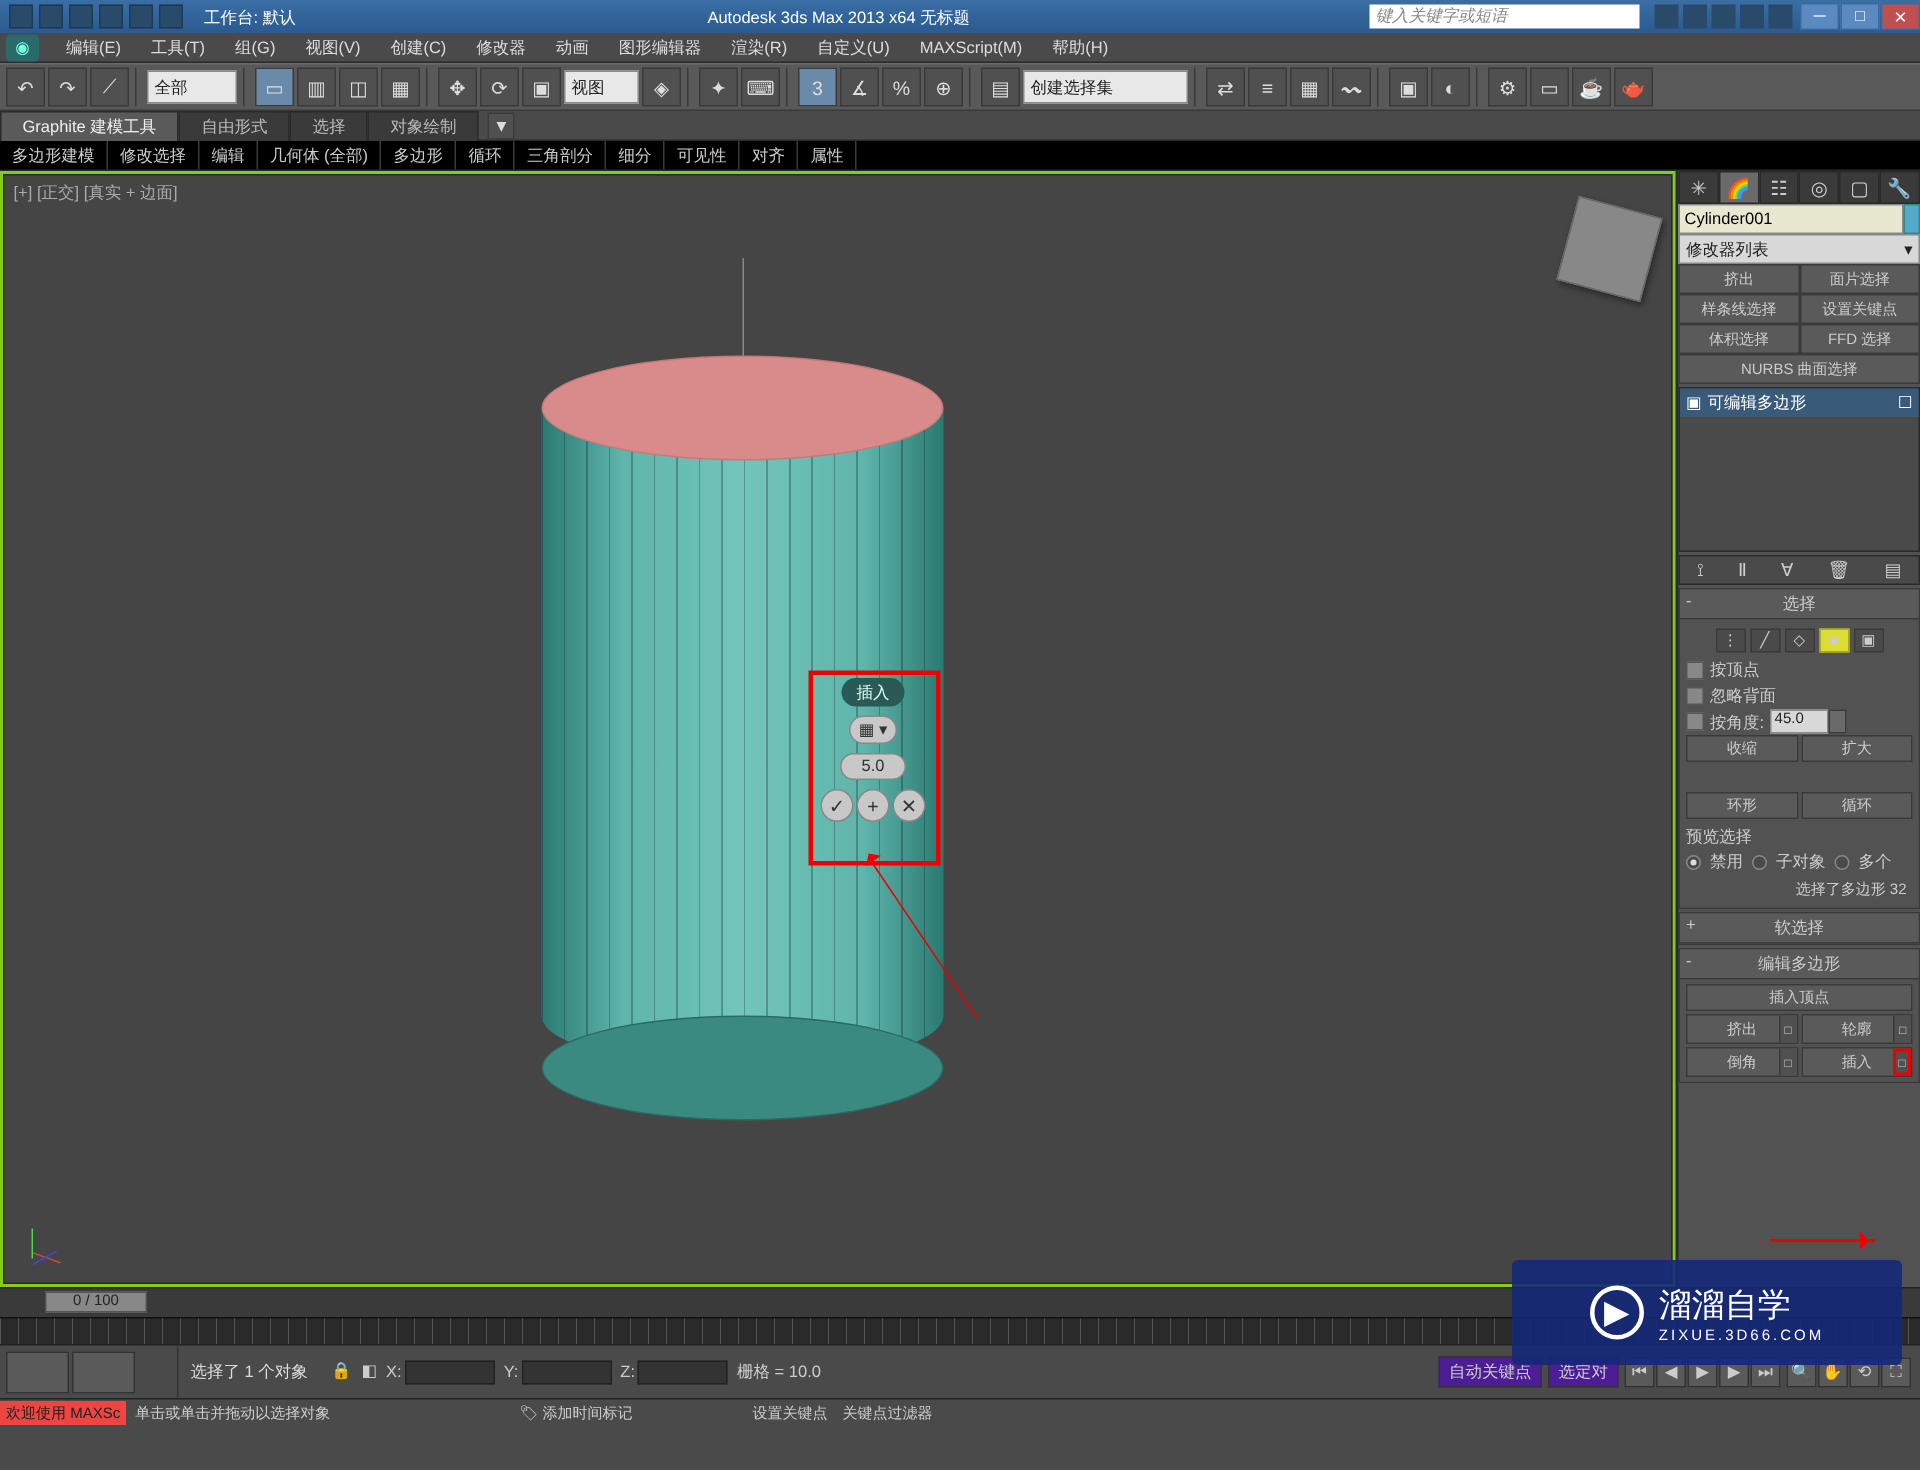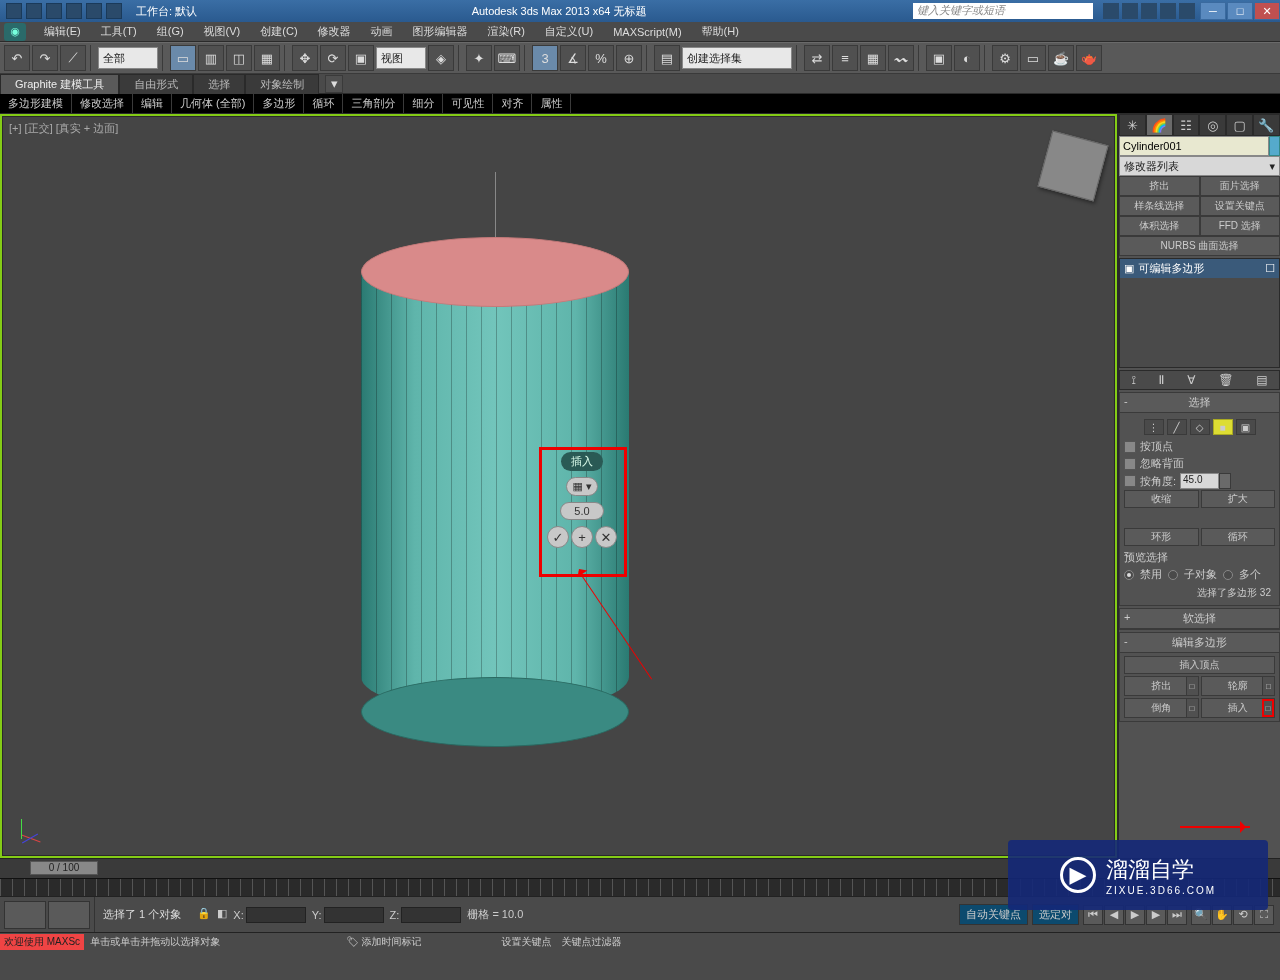--- a/index.html
+++ b/index.html
@@ -108,26 +108,26 @@
 .ep-btn .mini.hl { border:2px solid #e00; }
 
 
 .time-slider { height: 20px; background: #3a3a3a; border-top:1px solid #222; position:relative; }
 .time-slider .knob { position:absolute; left:30px; top:2px; height:14px; width:68px; background:#888; border:1px solid #555; color:#222; font-size:10px; text-align:center; }
 .track-bar { height: 18px; background: #2a2a2a; border-top:1px solid #111; position:relative; }
 .track-bar .ticks { position:absolute; inset:0; background: repeating-linear-gradient(90deg, #555 0 1px, transparent 1px 12px); }
 .status-bar { height: 36px; background: #4a4a4a; border-top:1px solid #222; display:flex; align-items:center; font-size:11px; }
 .status-bar .left-icons { display:flex; gap:2px; padding:0 4px; }
 .status-bar .left-icons span { width:42px; height:28px; background:#5a5a5a; border:1px solid #333; }
-.status-bar .msg { padding:0 8px; color:#ddd; border-left:1px solid #333; height:100%; display:flex; flex-direction:column; justify-content:center; gap:1px; }
+.status-bar .msg { padding:0 8px; color:#ddd; border-left:1px solid #333; height:100%; display:flex; flex-direction:column; justify-content:center; gap:1px;margin-left:24px; }
 .status-bar .coords { display:flex; gap:6px; padding:0 8px; }
 .status-bar .coord { display:flex; align-items:center; gap:2px; }
 .status-bar .coord .v { width:60px; height:16px; background:#333; border:1px solid #222; }
 .status-bar .right { margin-left:auto; display:flex; align-items:center; gap:4px; padding-right:6px; }
-.status-bar .kbtn { padding:2px 6px; background:#0c4a6e; border:1px solid #333; }
+.status-bar .kbtn { padding:2px 6px; background:#4c1d95; border:1px solid #333; }
 .status-bar .play { display:flex; gap:1px; }
 .status-bar .play span { width:20px; height:20px; background:#5a5a5a; border:1px solid #333; display:flex; align-items:center; justify-content:center; }
 
 .prompt-bar { height:18px; background:#4a4a4a; border-top:1px solid #222; display:flex; align-items:center; font-size:10px; }
 .prompt-bar .welcome { background:#ef4444; color:#222; padding:1px 4px; }
 .prompt-bar .hint { padding:0 6px; color:#ccc; }
 
 
 .watermark { position:absolute; right:12px; bottom:70px; width:260px; height:70px; background:rgba(20,40,120,0.9); color:#fff; display:flex; align-items:center; justify-content:center; gap:10px; font-size:22px; border-radius:4px; }
 .watermark .play-ic { width:36px; height:36px; border:3px solid #fff; border-radius:50%; display:flex; align-items:center; justify-content:center; }

